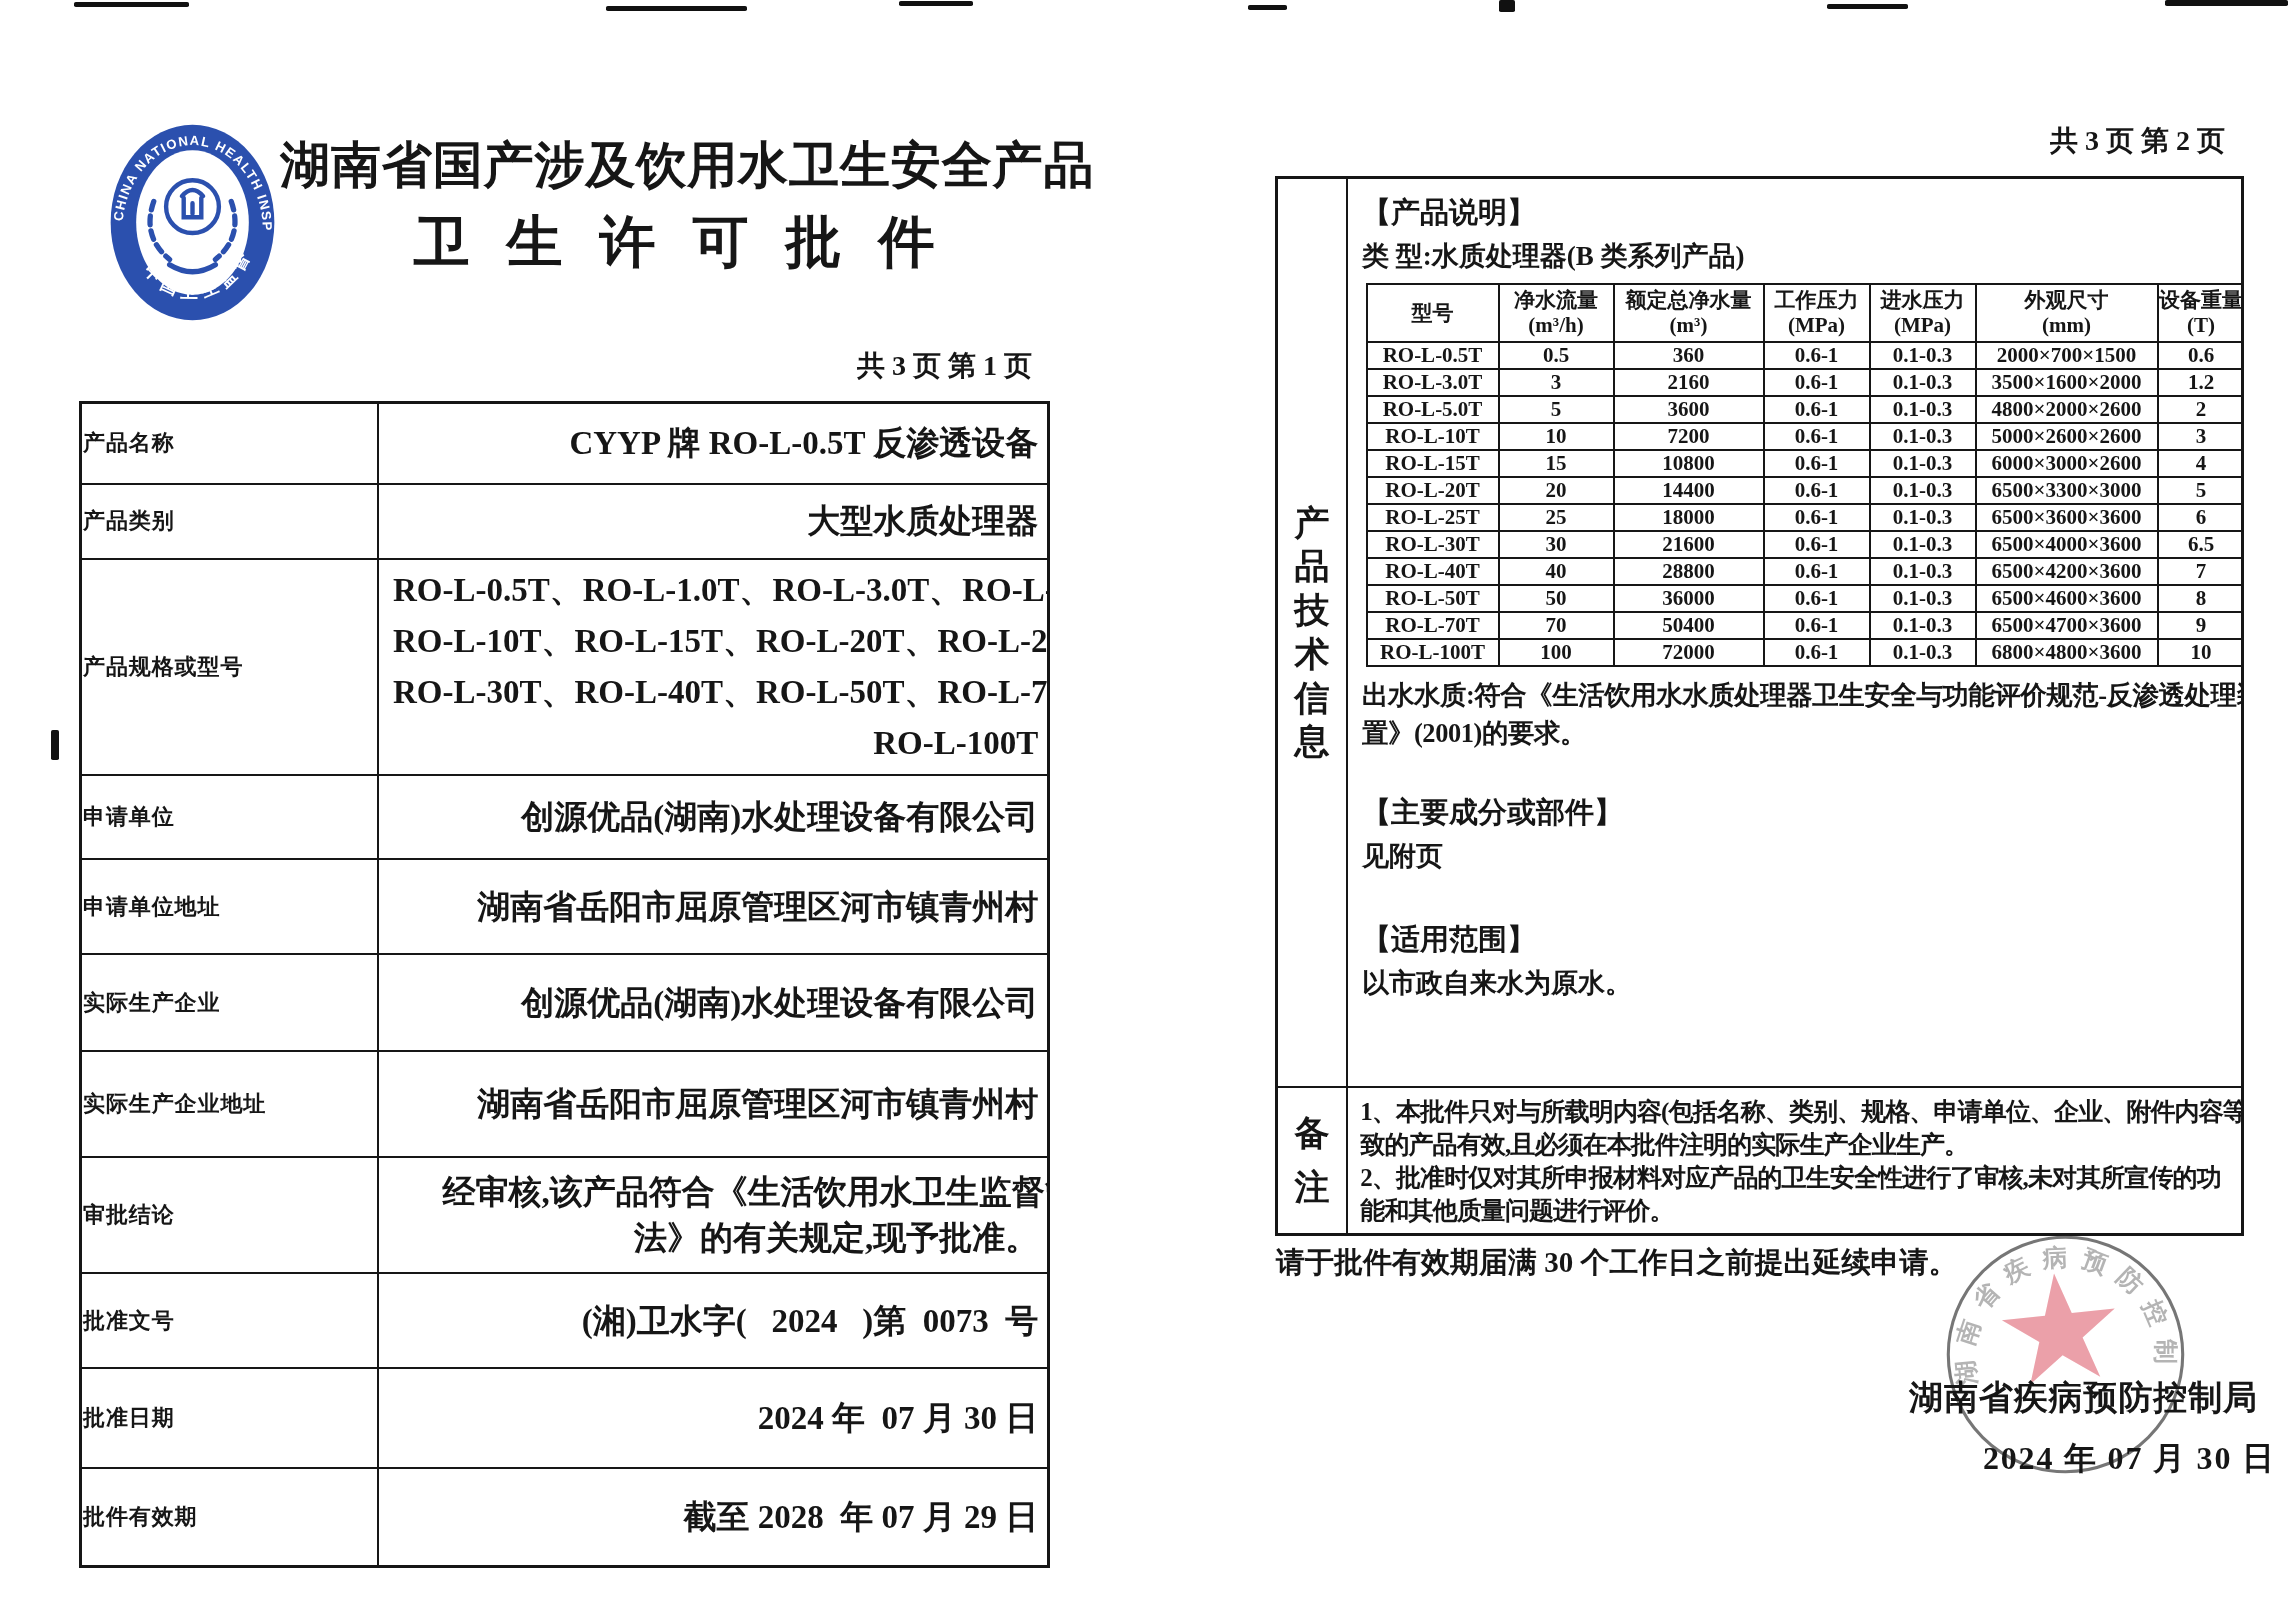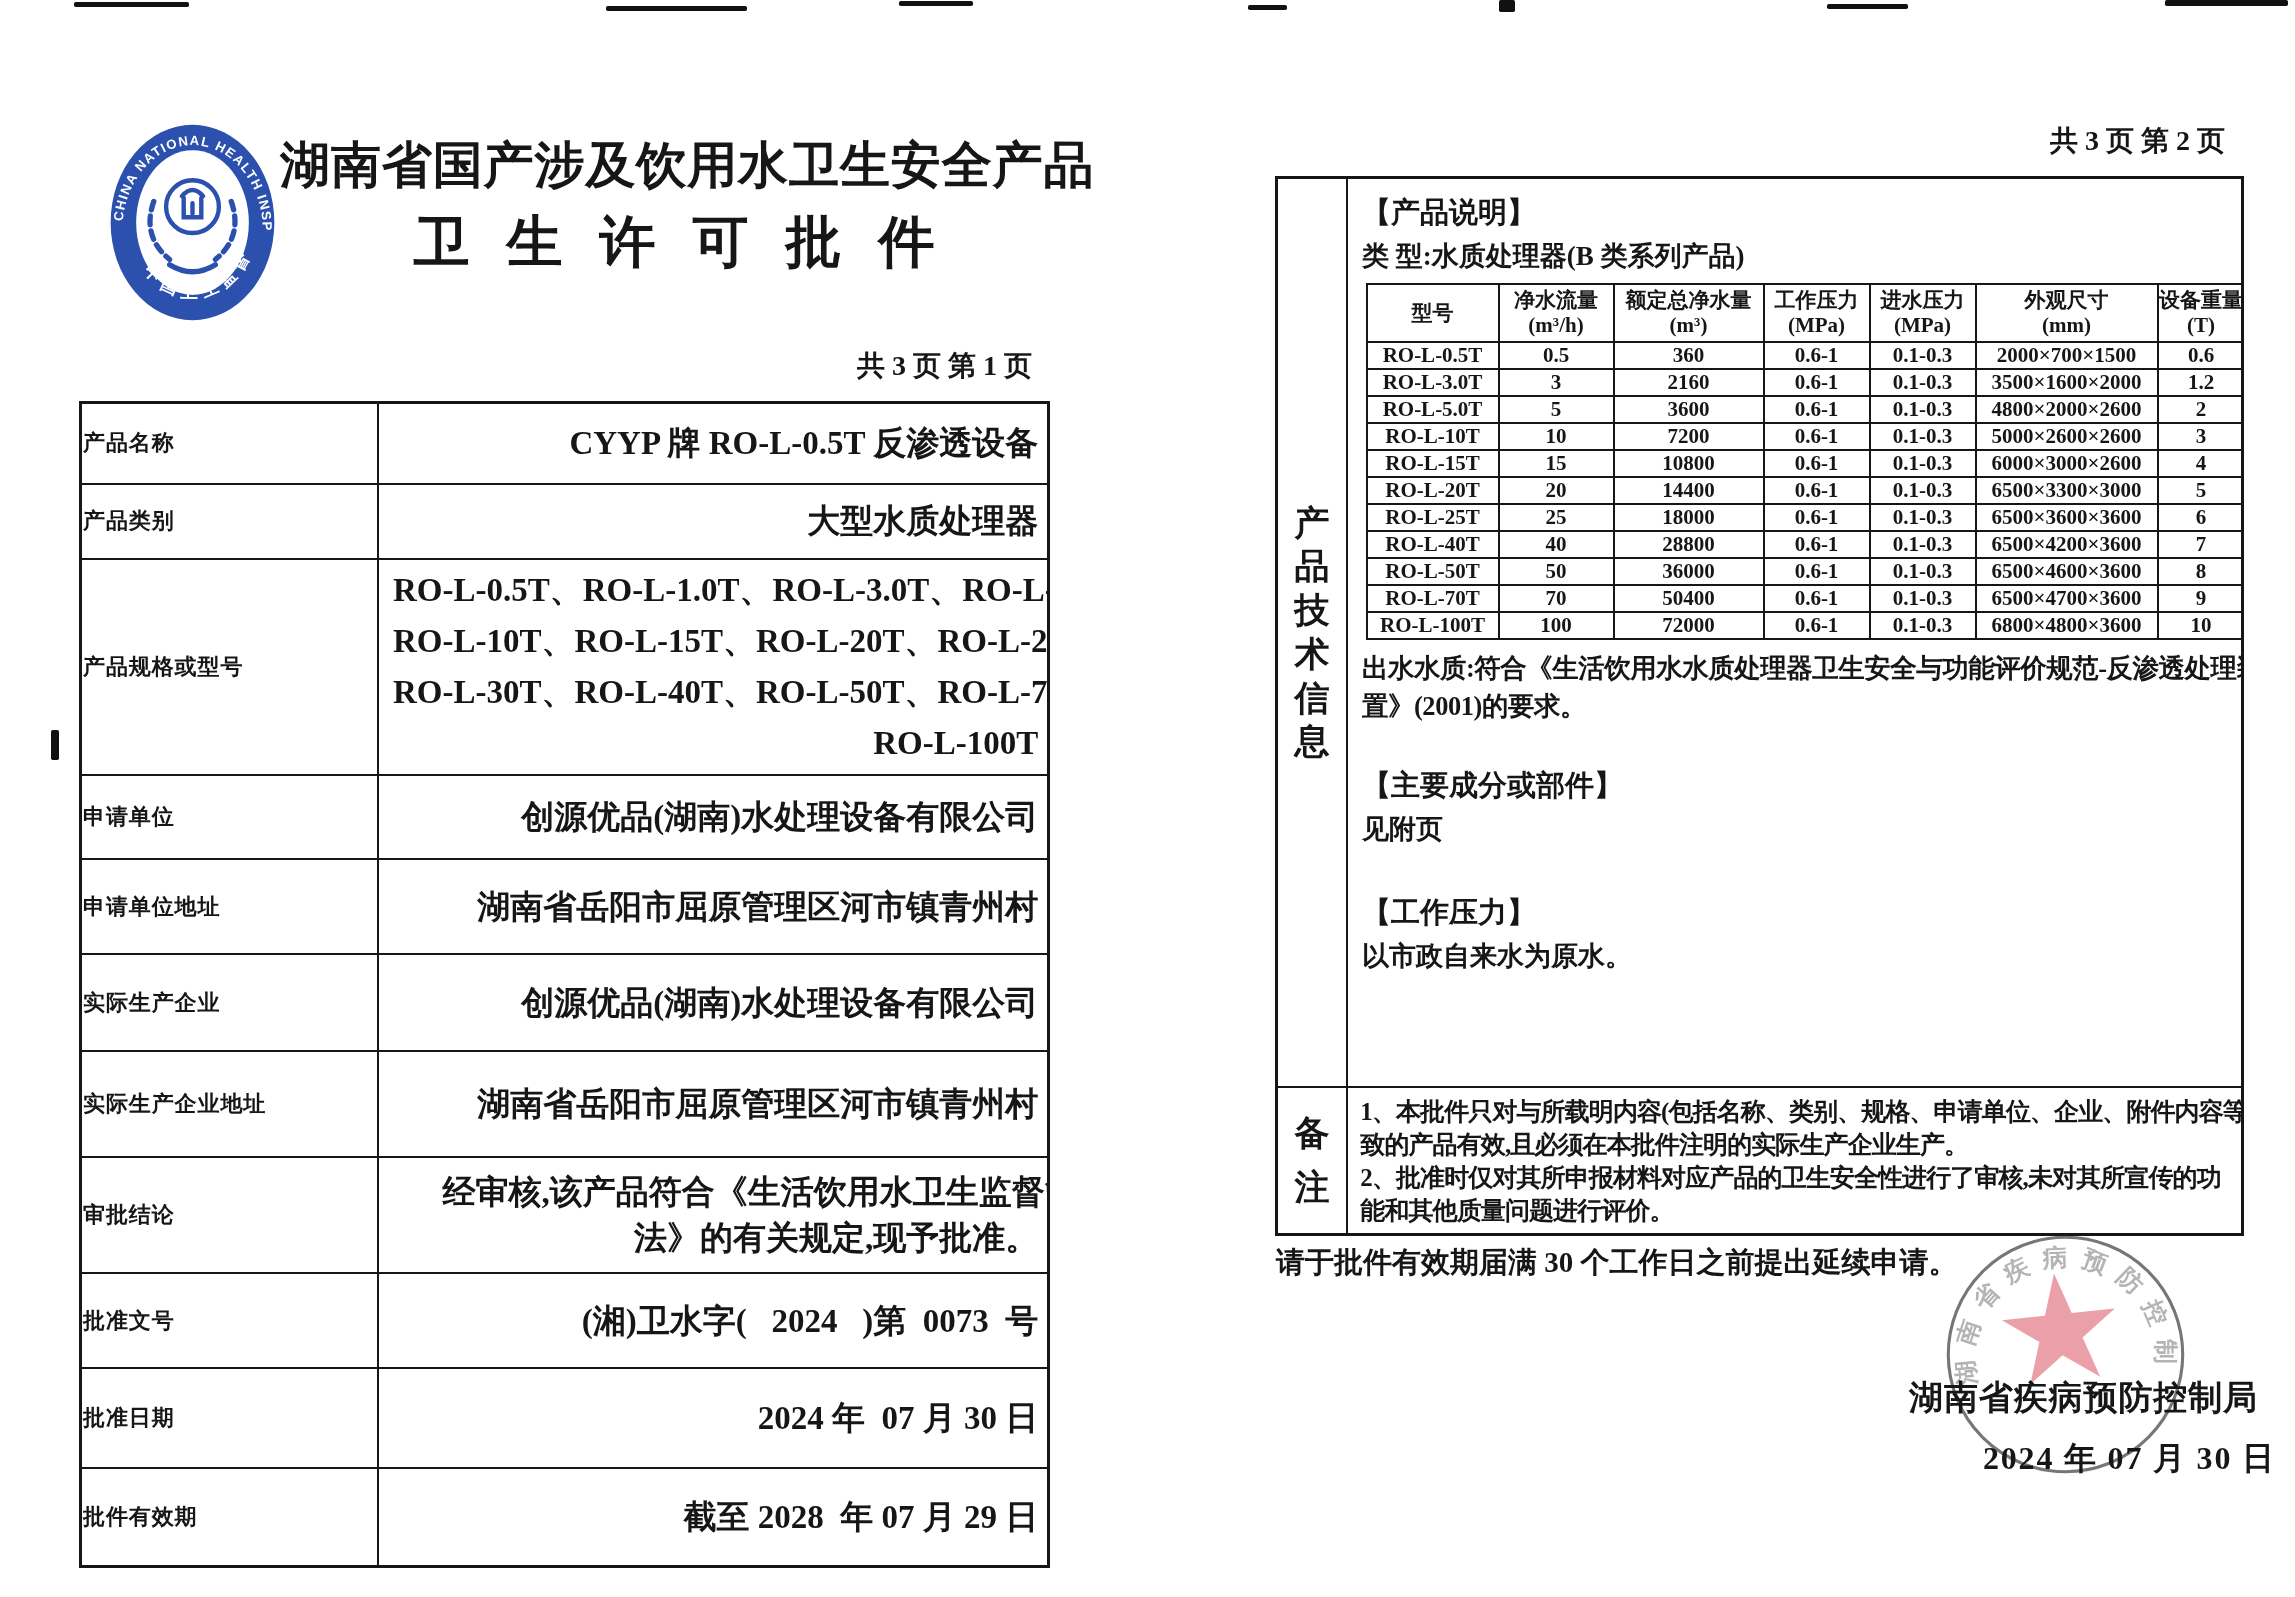--- a/index.html
+++ b/index.html
@@ -275,20 +275,29 @@
             <tr>
               <td>RO-L-25T</td>
               <td>25</td>
               <td>18000</td>
               <td>0.6-1</td>
               <td>0.1-0.3</td>
               <td>6500×3600×3600</td>
               <td>6</td>
             </tr>
             <tr>
+              <td>RO-L-30T</td>
+              <td>30</td>
+              <td>21600</td>
+              <td>0.6-1</td>
+              <td>0.1-0.3</td>
+              <td>6500×4000×3600</td>
+              <td>6.5</td>
+            </tr>
+            <tr>
               <td>RO-L-40T</td>
               <td>40</td>
               <td>28800</td>
               <td>0.6-1</td>
               <td>0.1-0.3</td>
               <td>6500×4200×3600</td>
               <td>7</td>
             </tr>
             <tr>
               <td>RO-L-50T</td>
@@ -321,21 +330,21 @@
       </table>
 
       <div class="outlet mt10" id="outletLines">
           <div class="tline">出水水质:符合《生活饮用水水质处理器卫生安全与功能评价规范-反渗透处理装</div>
           <div class="tline">置》(2001)的要求。</div>
         </div>
 
       <div class="h2" style="margin-top:41px;">【主要成分或部件】</div>
       <div class="b2 mt6">见附页</div>
 
-      <div class="h2" style="margin-top:46px;">【工作压力】</div>
+      <div class="h2" style="margin-top:46px;">【适用范围】</div>
       <div class="b2 mt6">以市政自来水为原水。</div>
 
     </div>
 
     <div class="sideBot" id="sideBot">
         <div class="vchar">备</div>
         <div class="vchar">注</div>
       </div>
     <div class="remarks" id="remarksLines">
         <div class="tline">1、本批件只对与所载明内容(包括名称、类别、规格、申请单位、企业、附件内容等)一</div>

